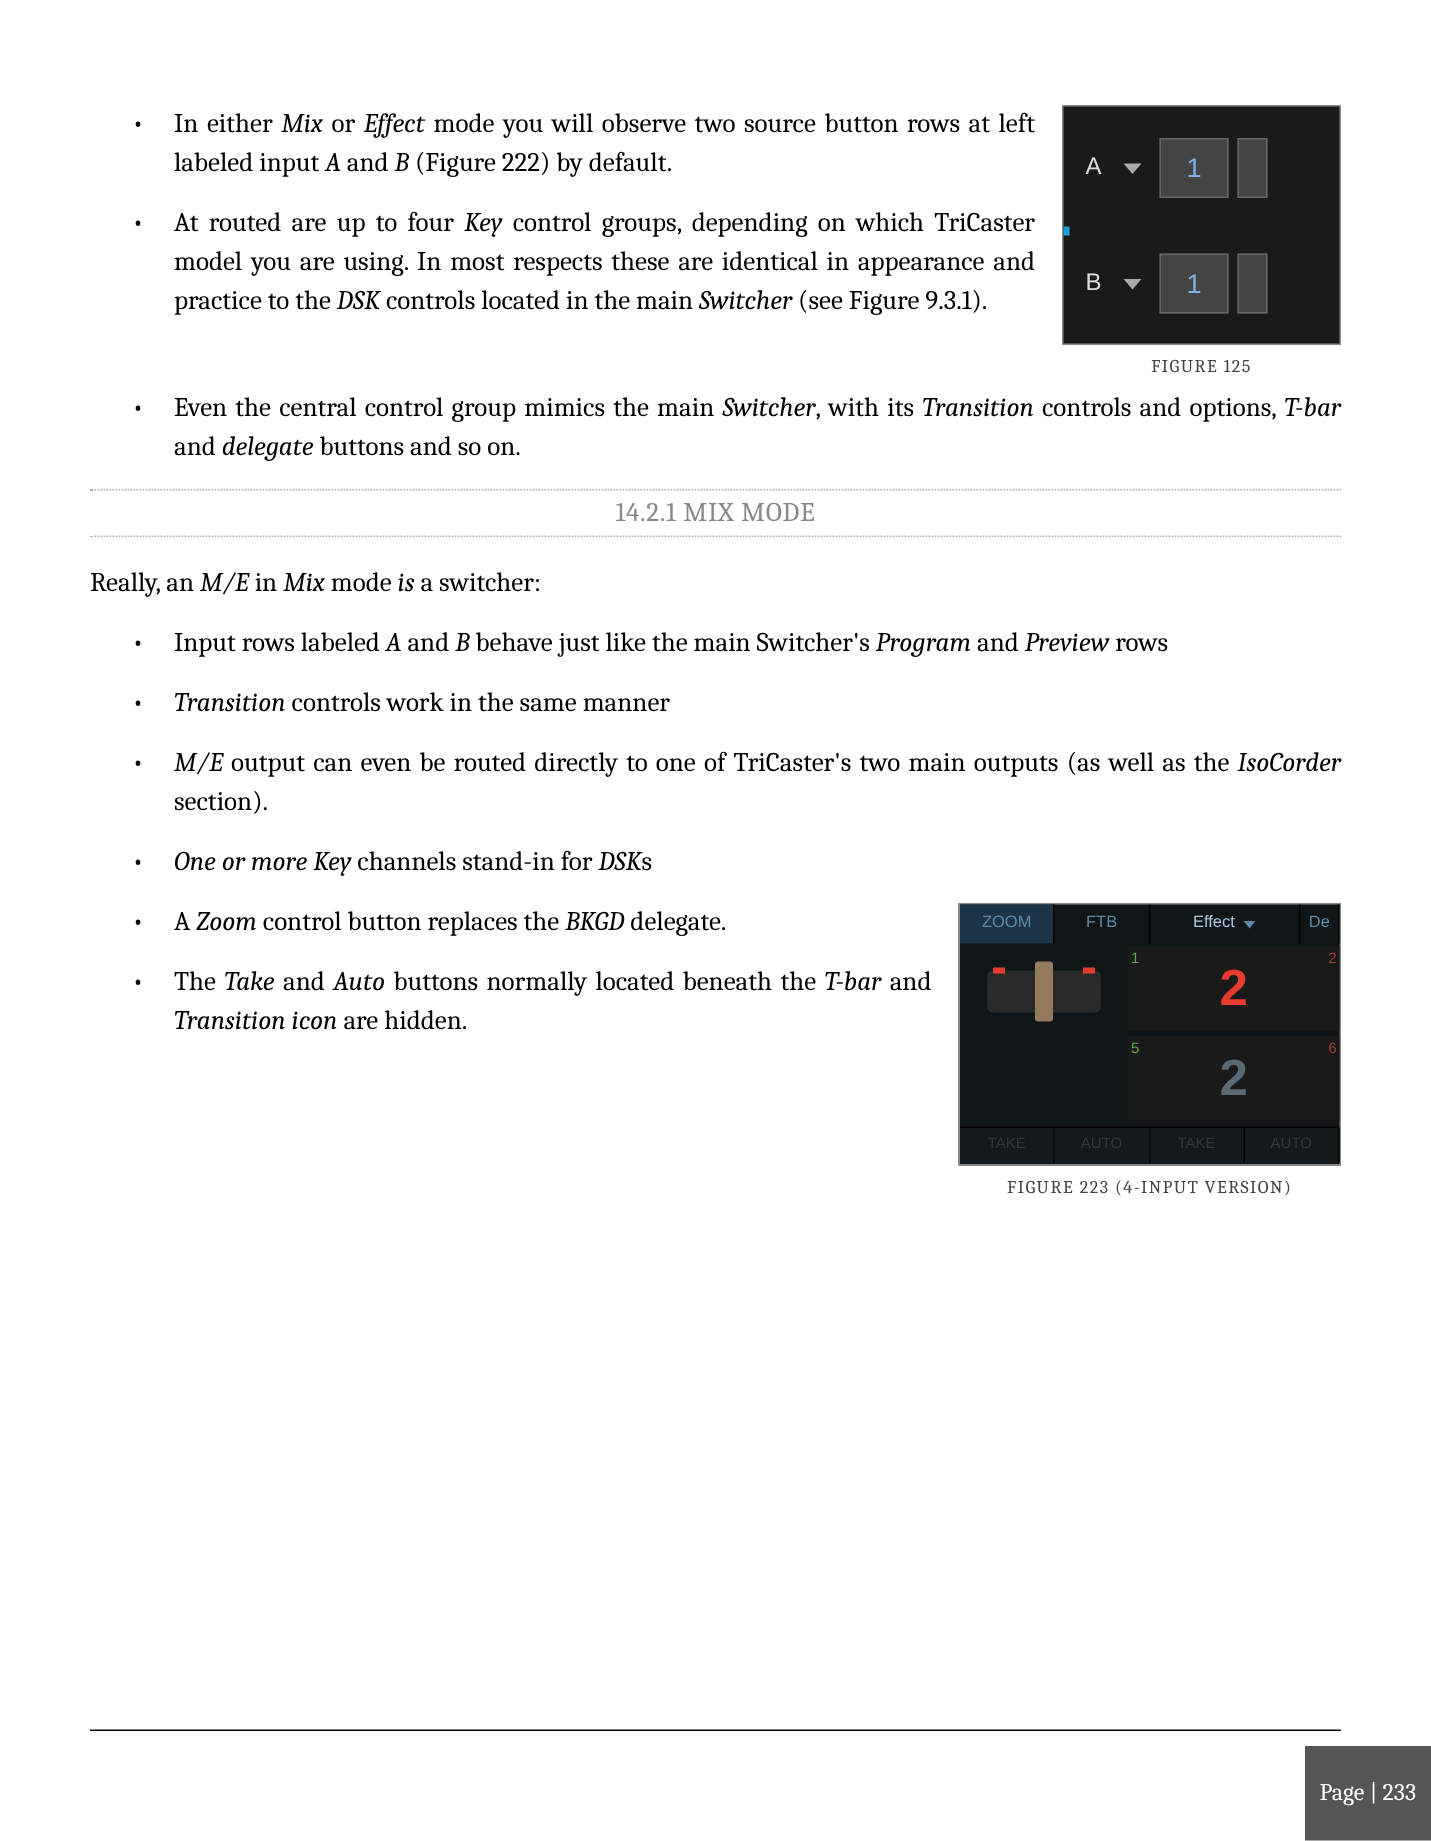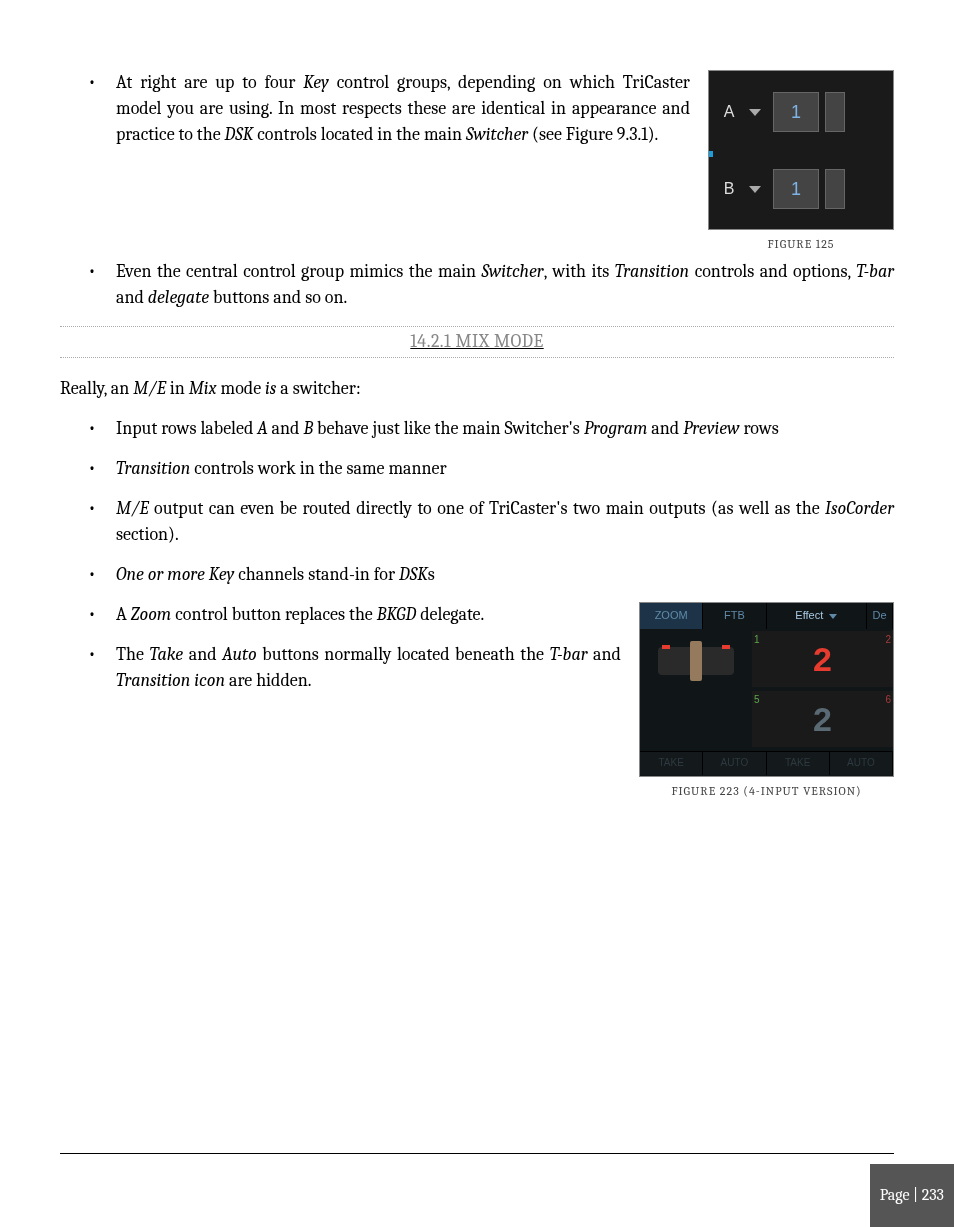--- a/index.html
+++ b/index.html
@@ -93,21 +93,20 @@
   }
   .fig222-edge {
     position: absolute;
     left: 0; top: 80px;
     width: 4px; height: 6px;
     background: #1e9dd8;
   }
   .section-heading-wrap {
     clear: both;
     margin: 14px 0 18px 0;
-    text-decoration: underline;
   }
   .section-heading {
     border-top: 1px dotted #aaa;
     border-bottom: 1px dotted #aaa;
     text-align: center;
     color: #888;
     font-family: Cambria, Georgia, serif;
     font-size: 18px;
     padding: 2px 0;
     letter-spacing: 0.5px;
@@ -267,21 +266,24 @@
           <div class="fig222-tri"></div>
           <div class="fig222-btn">1</div>
           <div class="fig222-btn" style="width:20px;margin-right:0;"></div>
         </div>
       </div>
       <div class="fig-caption">FIGURE 125</div>
     </div>
 
     <ul class="bullets">
       <li style="padding-right:10px;">
-        <span>At right are up to four </span><em>Key</em><span> control groups, depending on which TriCaster model you are using.  In most respects these are identical in appearance and practice to the </span><em>DSK</em><span> controls located in the main </span><em>Switcher</em><span> (see Figure 9.3.1).</span>
+        <span>In either </span><em>Mix</em><span> or </span><em>Effect</em><span> mode you will observe two source button rows at left labeled input </span><em>A</em><span> and </span><em>B</em><span> (Figure 222) by default.</span>
+      </li>
+      <li style="padding-right:10px;">
+        <span>At routed are up to four </span><em>Key</em><span> control groups, depending on which TriCaster model you are using.  In most respects these are identical in appearance and practice to the </span><em>DSK</em><span> controls located in the main </span><em>Switcher</em><span> (see Figure 9.3.1).</span>
       </li>
     </ul>
   </div>
 
   <ul class="bullets">
     <li>
       <span>Even the central control group mimics the main </span><em>Switcher</em><span>, with its </span><em>Transition</em><span> controls and options, </span><em>T-bar</em><span> and </span><em>delegate</em><span> buttons and so on.</span>
     </li>
   </ul>
 

